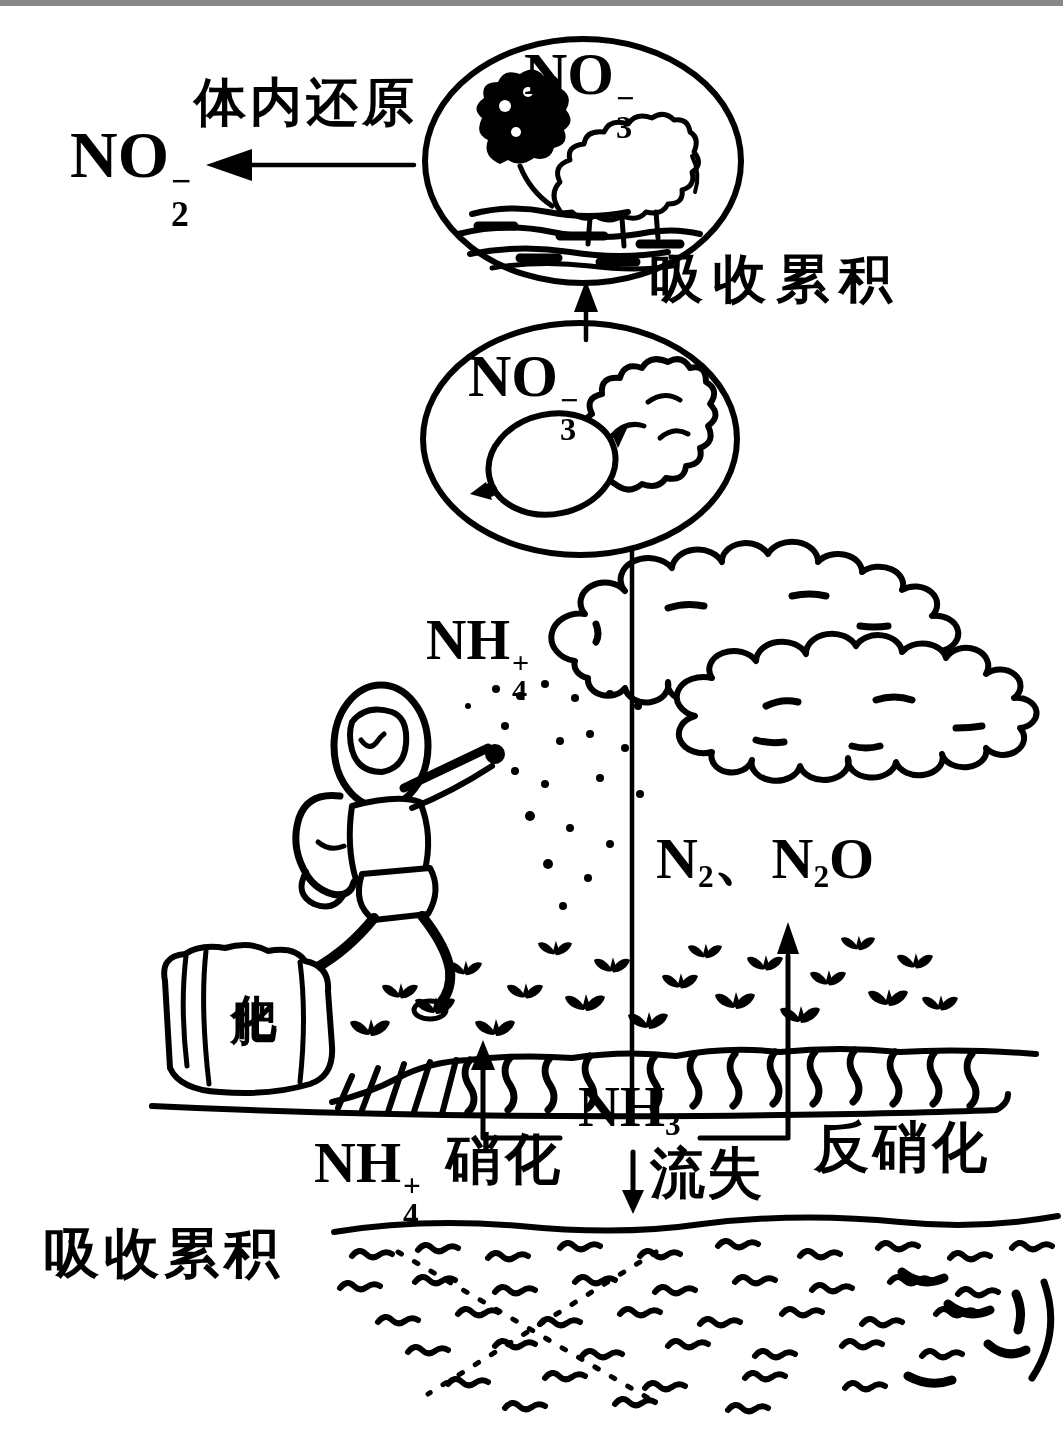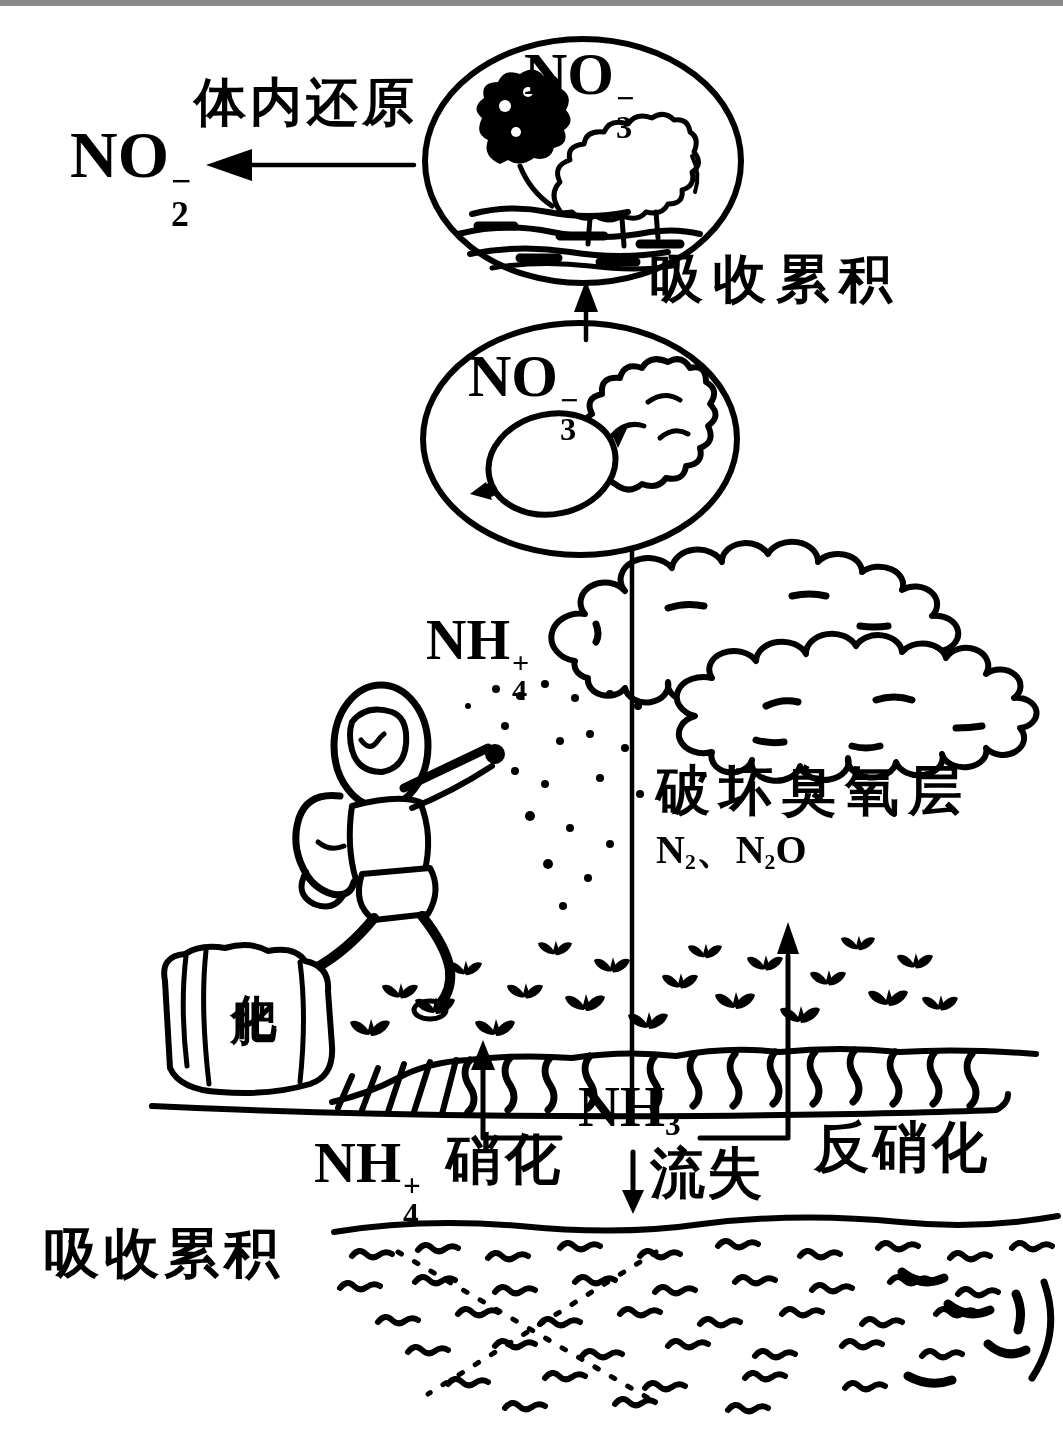--- a/index.html
+++ b/index.html
@@ -273,23 +273,22 @@
       </span>
   </div>
 
   <div class="formula" style="left:426px;top:606px;font-size:56px">
     <span>NH</span><span class="stk">
         <span>+</span>
         <span>4</span>
       </span>
   </div>
 
-  <div class="label" style="left:656px;top:756px;font-size:54px;letter-spacing:9px">破坏臭氧层</div>
-
-  <div class="formula" style="left:656px;top:824px;font-size:40px">
+
+  <div class="formula" style="left:656px;top:824px;font-size:58px">
     <span>N</span><span class="sb">2</span><span>、</span><span>N</span><span class="sb">2</span><span>O</span>
   </div>
 
   <div class="label vert" style="left:228px;top:952px;font-size:46px">化肥</div>
 
   <div class="formula" style="left:578px;top:1072px;font-size:58px">
     <span>NH</span><span class="sb">3</span>
   </div>
 
   <div class="formula" style="left:314px;top:1128px;font-size:58px">

